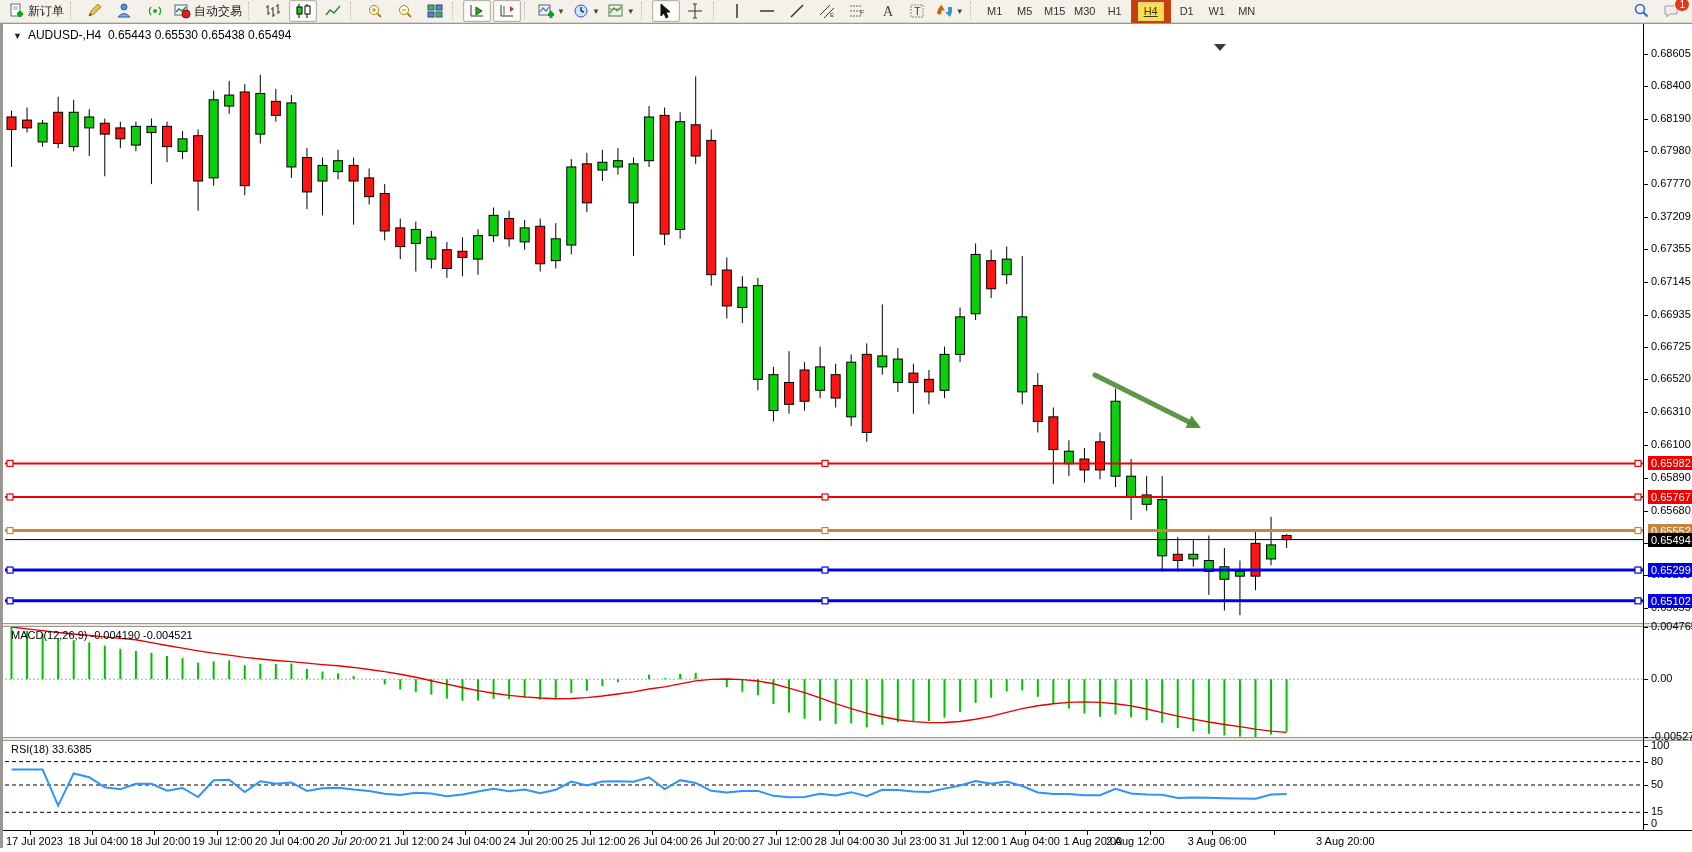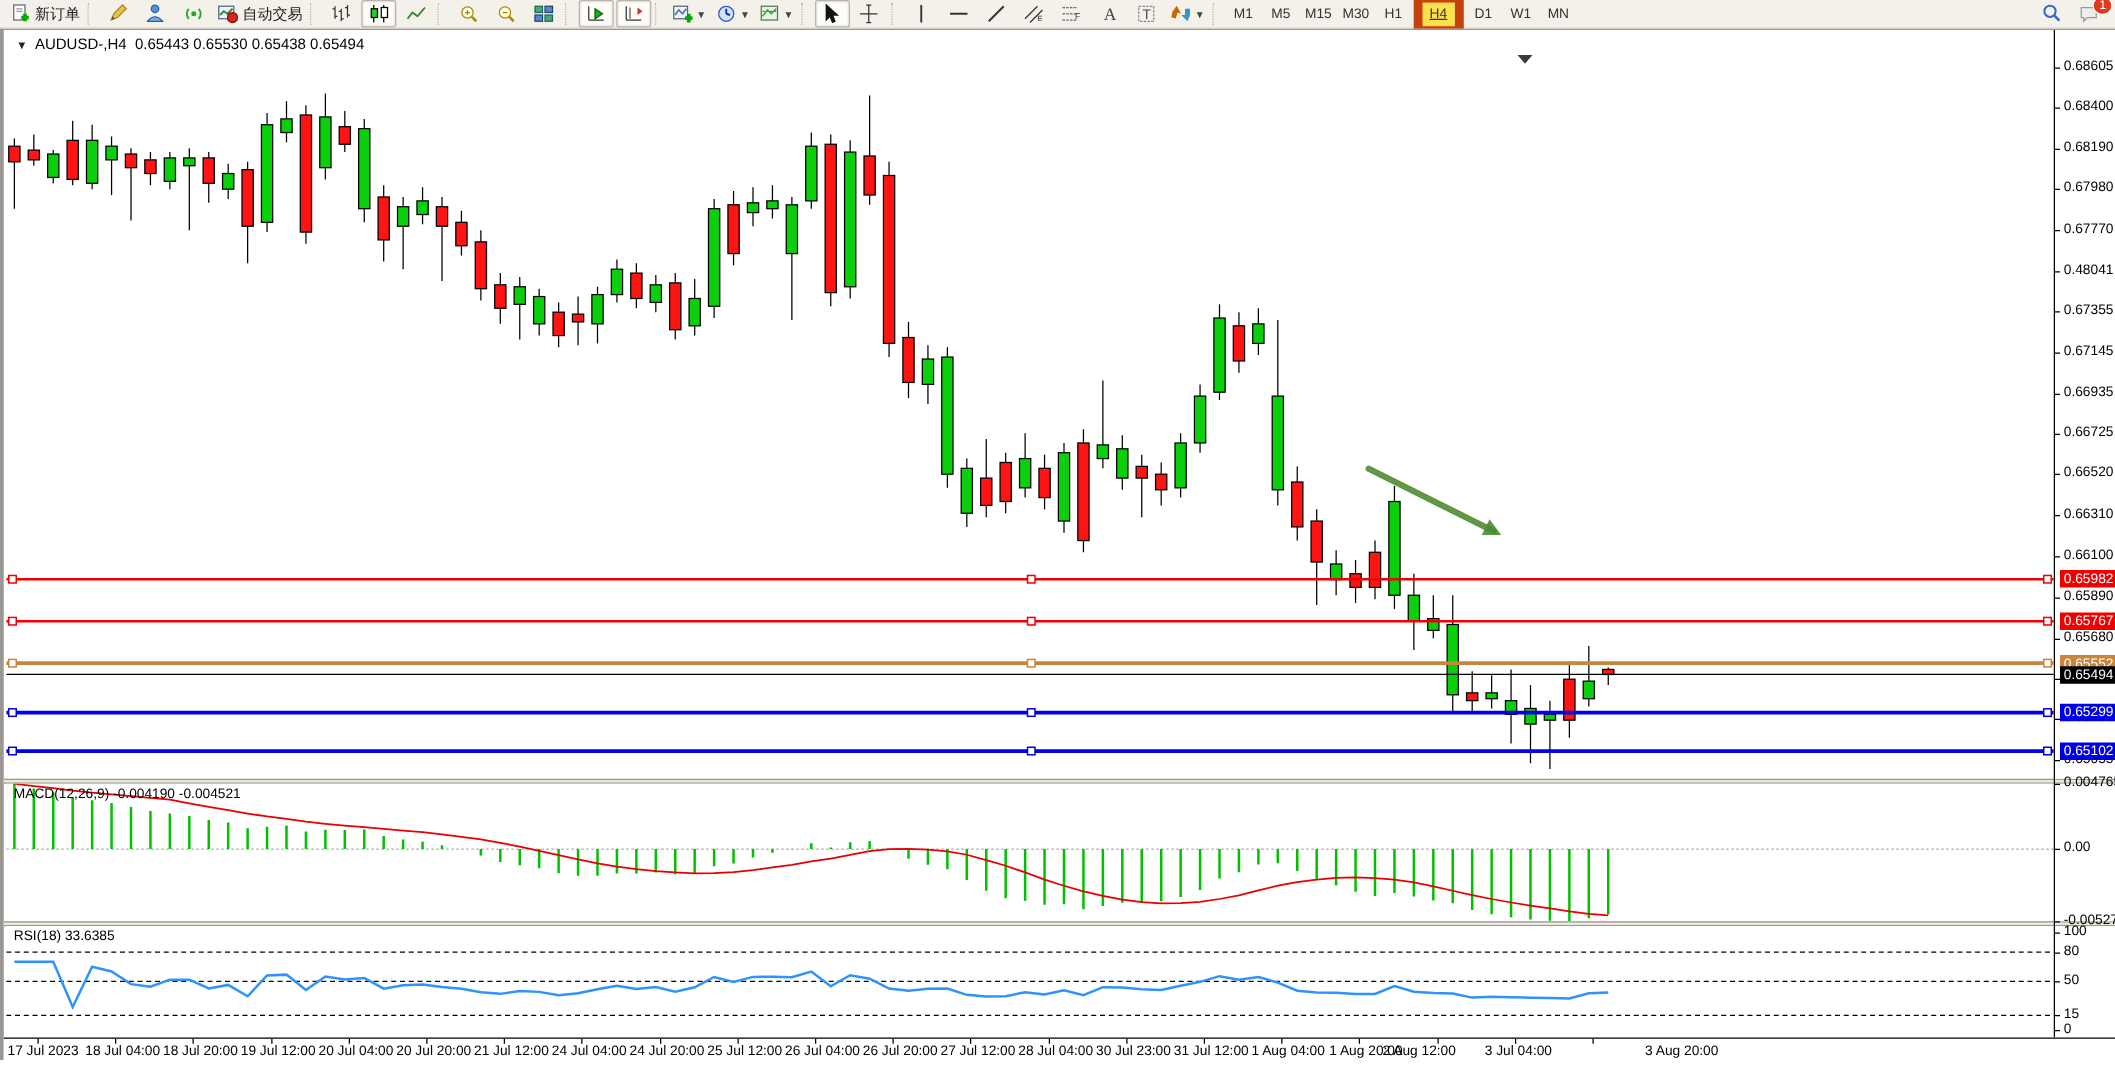--- a/index.html
+++ b/index.html
@@ -636,21 +636,21 @@
         <div class="tick" style="top: 102.328px;">
           <i></i>
           <span>0.67980</span>
         </div>
         <div class="tick" style="top: 135.126px;">
           <i></i>
           <span>0.67770</span>
         </div>
         <div class="tick" style="top: 167.925px;">
           <i></i>
-          <span>0.48041</span>
+          <span>0.37209</span>
         </div>
         <div class="tick" style="top: 199.942px;">
           <i></i>
           <span>0.67355</span>
         </div>
         <div class="tick" style="top: 232.741px;">
           <i></i>
           <span>0.67145</span>
         </div>
         <div class="tick" style="top: 265.539px;">
@@ -744,21 +744,21 @@
         <div class="tlabel" style="left: 3px;">17 Jul 2023</div>
         <div class="ttick" style="left: 27px;"></div>
         <div class="tlabel" style="left: 65.2px;">18 Jul 04:00</div>
         <div class="ttick" style="left: 89.2px;"></div>
         <div class="tlabel" style="left: 127.4px;">18 Jul 20:00</div>
         <div class="ttick" style="left: 151.4px;"></div>
         <div class="tlabel" style="left: 189.6px;">19 Jul 12:00</div>
         <div class="ttick" style="left: 213.6px;"></div>
         <div class="tlabel" style="left: 251.8px;">20 Jul 04:00</div>
         <div class="ttick" style="left: 275.8px;"></div>
-        <div class="tlabel" style="left: 314px;">20 Jul 20:00</div>
+        <div class="tlabel" style="left: 314px; font-style: italic;">20 Jul 20:00</div>
         <div class="ttick" style="left: 338px;"></div>
         <div class="tlabel" style="left: 376.2px;">21 Jul 12:00</div>
         <div class="ttick" style="left: 400.2px;"></div>
         <div class="tlabel" style="left: 438.4px;">24 Jul 04:00</div>
         <div class="ttick" style="left: 462.4px;"></div>
         <div class="tlabel" style="left: 500.6px;">24 Jul 20:00</div>
         <div class="ttick" style="left: 524.6px;"></div>
         <div class="tlabel" style="left: 562.8px;">25 Jul 12:00</div>
         <div class="ttick" style="left: 586.8px;"></div>
         <div class="tlabel" style="left: 625px;">26 Jul 04:00</div>
@@ -772,20 +772,20 @@
         <div class="tlabel" style="left: 873.8px;">30 Jul 23:00</div>
         <div class="ttick" style="left: 897.8px;"></div>
         <div class="tlabel" style="left: 936px;">31 Jul 12:00</div>
         <div class="ttick" style="left: 960px;"></div>
         <div class="tlabel" style="left: 998.2px;">1 Aug 04:00</div>
         <div class="ttick" style="left: 1022.2px;"></div>
         <div class="tlabel" style="left: 1060.4px;">1 Aug 20:00</div>
         <div class="ttick" style="left: 1084.4px;"></div>
         <div class="tlabel" style="left: 1103px;">2 Aug 12:00</div>
         <div class="ttick" style="left: 1146.6px;"></div>
-        <div class="tlabel" style="left: 1184.8px;">3 Jul 04:00</div>
+        <div class="tlabel" style="left: 1184.8px;">3 Aug 06:00</div>
         <div class="ttick" style="left: 1208.8px;"></div>
         <div class="tlabel" style="left: 1313px;">3 Aug 20:00</div>
         <div class="ttick" style="left: 1271px;"></div>
       </div>
 
   </div>
 </div>
 
 </body></html>

